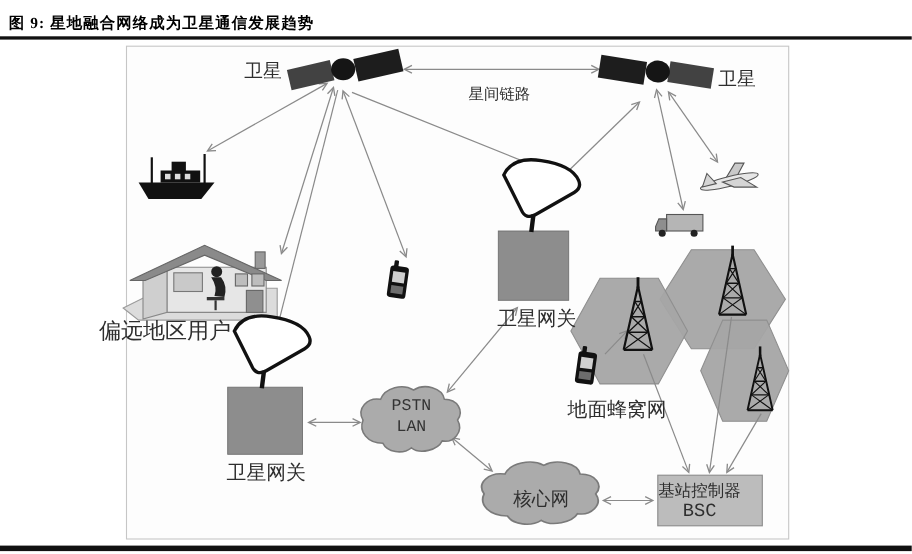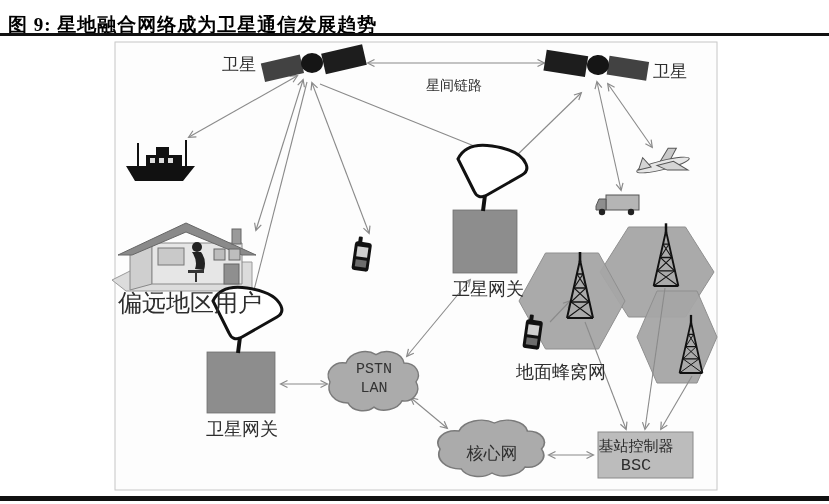--- a/index.html
+++ b/index.html
@@ -4,21 +4,21 @@
 <style>
   :root{
     --line:#8a8a8a; --cloud:#ababab; --hex:#a5a5a5; --box:#8d8d8d;
     --bsc:#bcbcbc; --ink:#2e2e2e; --rule:#111111; --frame:#c6c6c6;
   }
   html,body{margin:0;padding:0;background:#ffffff;}
   #canvas{position:relative;width:829px;height:504px;background:#fff;overflow:hidden;
           font-family:"Liberation Sans",sans-serif;}
   .rule{position:absolute;left:0;width:829px;background:var(--rule);}
   #title{position:absolute;left:8px;top:12px;font-family:"Liberation Serif",serif;
-         font-weight:700;font-size:19px;color:#000;letter-spacing:1px;white-space:nowrap;}
+         font-weight:700;font-size:14px;color:#000;letter-spacing:1px;white-space:nowrap;}
   svg{position:absolute;left:0;top:0;z-index:1;}
   .lbl{position:absolute;z-index:3;color:var(--ink);white-space:nowrap;
        font-family:"Liberation Sans",sans-serif;text-align:center;}
   .lk{stroke:var(--line);stroke-width:1.1;fill:none;}
   .cloud{fill:var(--cloud);stroke:#7a7a7a;stroke-width:1.4;}
   .hex{fill:var(--hex);stroke:#8f8f8f;stroke-width:1;fill-opacity:.95;}
   .gwbox{fill:var(--box);stroke:#6f6f6f;stroke-width:.8;}
   .bscbox{fill:var(--bsc);stroke:#8a8a8a;stroke-width:1;}
   .ctr{text-align:center;}
   .serif{font-family:Liberation Mono, monospace;}
@@ -150,21 +150,21 @@
 
     <use href="#cloudShape" class="cloud" transform="translate(374,384) scale(1.0,1.05)"></use>
     <use href="#cloudShape" class="cloud" transform="translate(492,451) scale(1.18,1.0)"></use>
 
     <rect class="bscbox" x="598" y="432" width="95" height="46"></rect>
   </svg>
 
   <div class="lbl" style="left:222px;top:53px;font-size:17px;">卫星</div>
   <div class="lbl" style="left:653px;top:60px;font-size:17px;">卫星</div>
   <div class="lbl" style="left:426px;top:77px;font-size:14px;">星间链路</div>
-  <div class="lbl" style="left:118px;top:287px;font-size:24px;">偏远地区用户</div>
+  <div class="lbl" style="left:90px;top:287px;font-size:20px;">偏远地区用户</div>
   <div class="lbl" style="left:452px;top:277px;font-size:18px;">卫星网关</div>
   <div class="lbl" style="left:206px;top:417px;font-size:18px;">卫星网关</div>
 
   <div class="lbl ctr serif" style="left:339px;top:360px;width:70px;font-size:15px;line-height:19px;color:#333;">
     <div>PSTN</div>
     <div>LAN</div>
   </div>
 
   <div class="lbl" style="left:516px;top:360px;font-size:18px;">地面蜂窝网</div>
 

